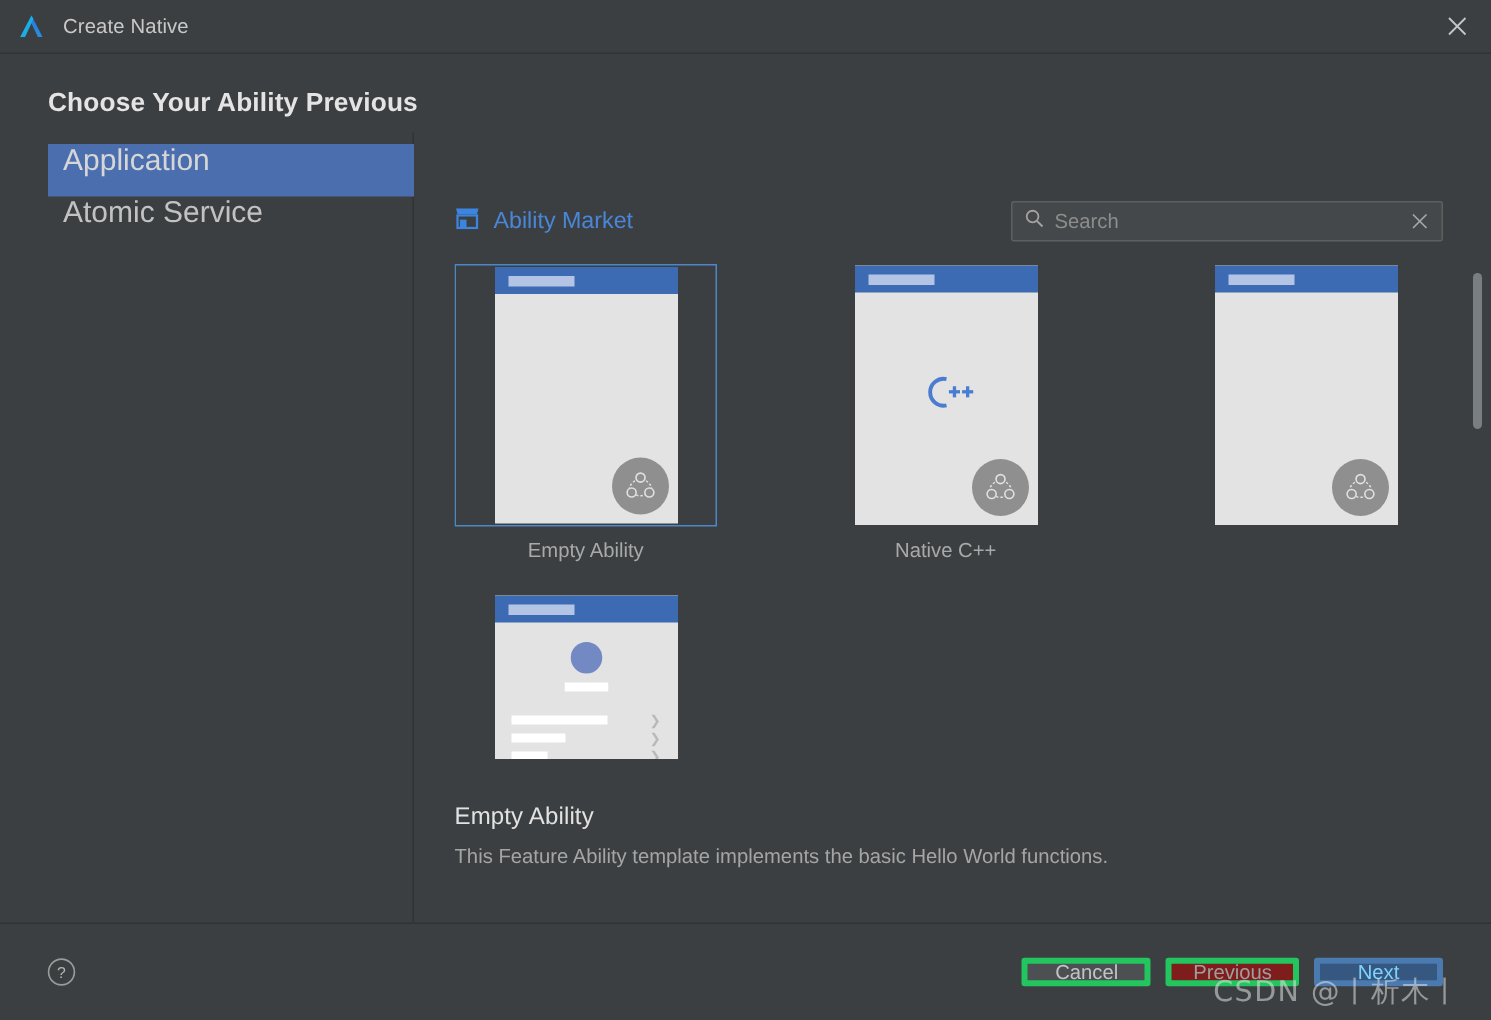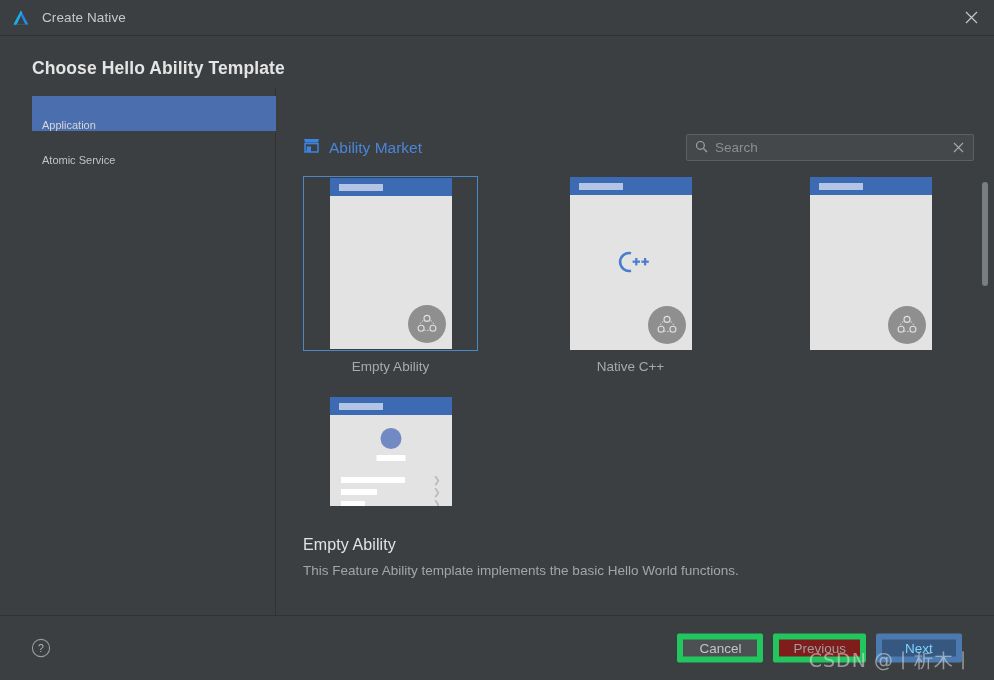--- a/index.html
+++ b/index.html
@@ -77,24 +77,24 @@
     top: 52px;
     width: 276px;
     bottom: 0;
     border-right: 1px solid #323232;
     box-sizing: border-box;
   }
   .cat-list { margin-top: 8px; }
   .cat-item {
     height: 35px;
     display: flex;
-    align-items: flex-end;
+    align-items: flex-start;
     padding-left: 10px;
     margin: 0 0 0 32px;
-    font-size: 11px;
+    font-size: 20px;
     color: #c2c2c2;
     cursor: pointer;
     box-sizing: border-box;
   }
   .cat-item.selected {
     background: #4b6eaf;
     color: #d6d6d6;
     margin-left: 32px;
     width: 244px;
   }
@@ -129,21 +129,21 @@
     cursor: pointer;
   }
   .market-label {
     color: #4a86d8;
     font-size: 15.5px;
   }
   .store-icon { display:block; }
 
   .search-box {
     position: absolute;
-    right: 20px;
+    right: 32px;
     top: 46px;
     width: 288px;
     height: 27px;
     background: #45484a;
     border: 1px solid #5e6060;
     border-radius: 2px;
     display: flex;
     align-items: center;
     box-sizing: border-box;
     padding: 0 7px 0 8px;
@@ -343,30 +343,30 @@
   .btn-row {
     position: absolute;
     right: 32px;
     top: 50%;
     transform: translateY(-50%);
     display: flex;
     gap: 10px;
   }
   .btn {
     min-width: 86px;
-    height: 29px;
+    height: 19px;
     border-radius: 2px;
     font-size: 13.5px;
     font-family: "Liberation Sans", sans-serif;
     display: flex;
     align-items: center;
     justify-content: center;
     cursor: pointer;
     box-sizing: border-box;
-    border: 6px solid #22c55e;
+    border: 4px solid #22c55e;
     background: #4c5052;
     color: #c3c3c3;
     padding: 0 14px;
   }
   .btn.secondary { background: #7f1d1d; color: #9e9e9e; }
   .btn.primary {
     background: #365880;
     border-color: #4a7ab0;
     color: #7dd3fc;
   }
@@ -404,21 +404,21 @@
   <span class="title-text">Create Native</span>
   <span class="close-btn">
     <svg width="13" height="13" viewBox="0 0 13 13">
       <path d="M1 1 L12 12 M12 1 L1 12" stroke="#c6c6c6" stroke-width="1.2" fill="none"></path>
     </svg>
   </span>
 </div>
 
 <div class="dialog-body">
 
-  <div class="page-title">Choose Hello Ability Template</div>
+  <div class="page-title">Choose Your Ability Previous</div>
 
   <div class="left-panel">
     <div class="cat-list">
       <div class="cat-item selected">
         <span>Application</span>
       </div>
       <div class="cat-item">
         <span>Atomic Service</span>
       </div>
     </div>

